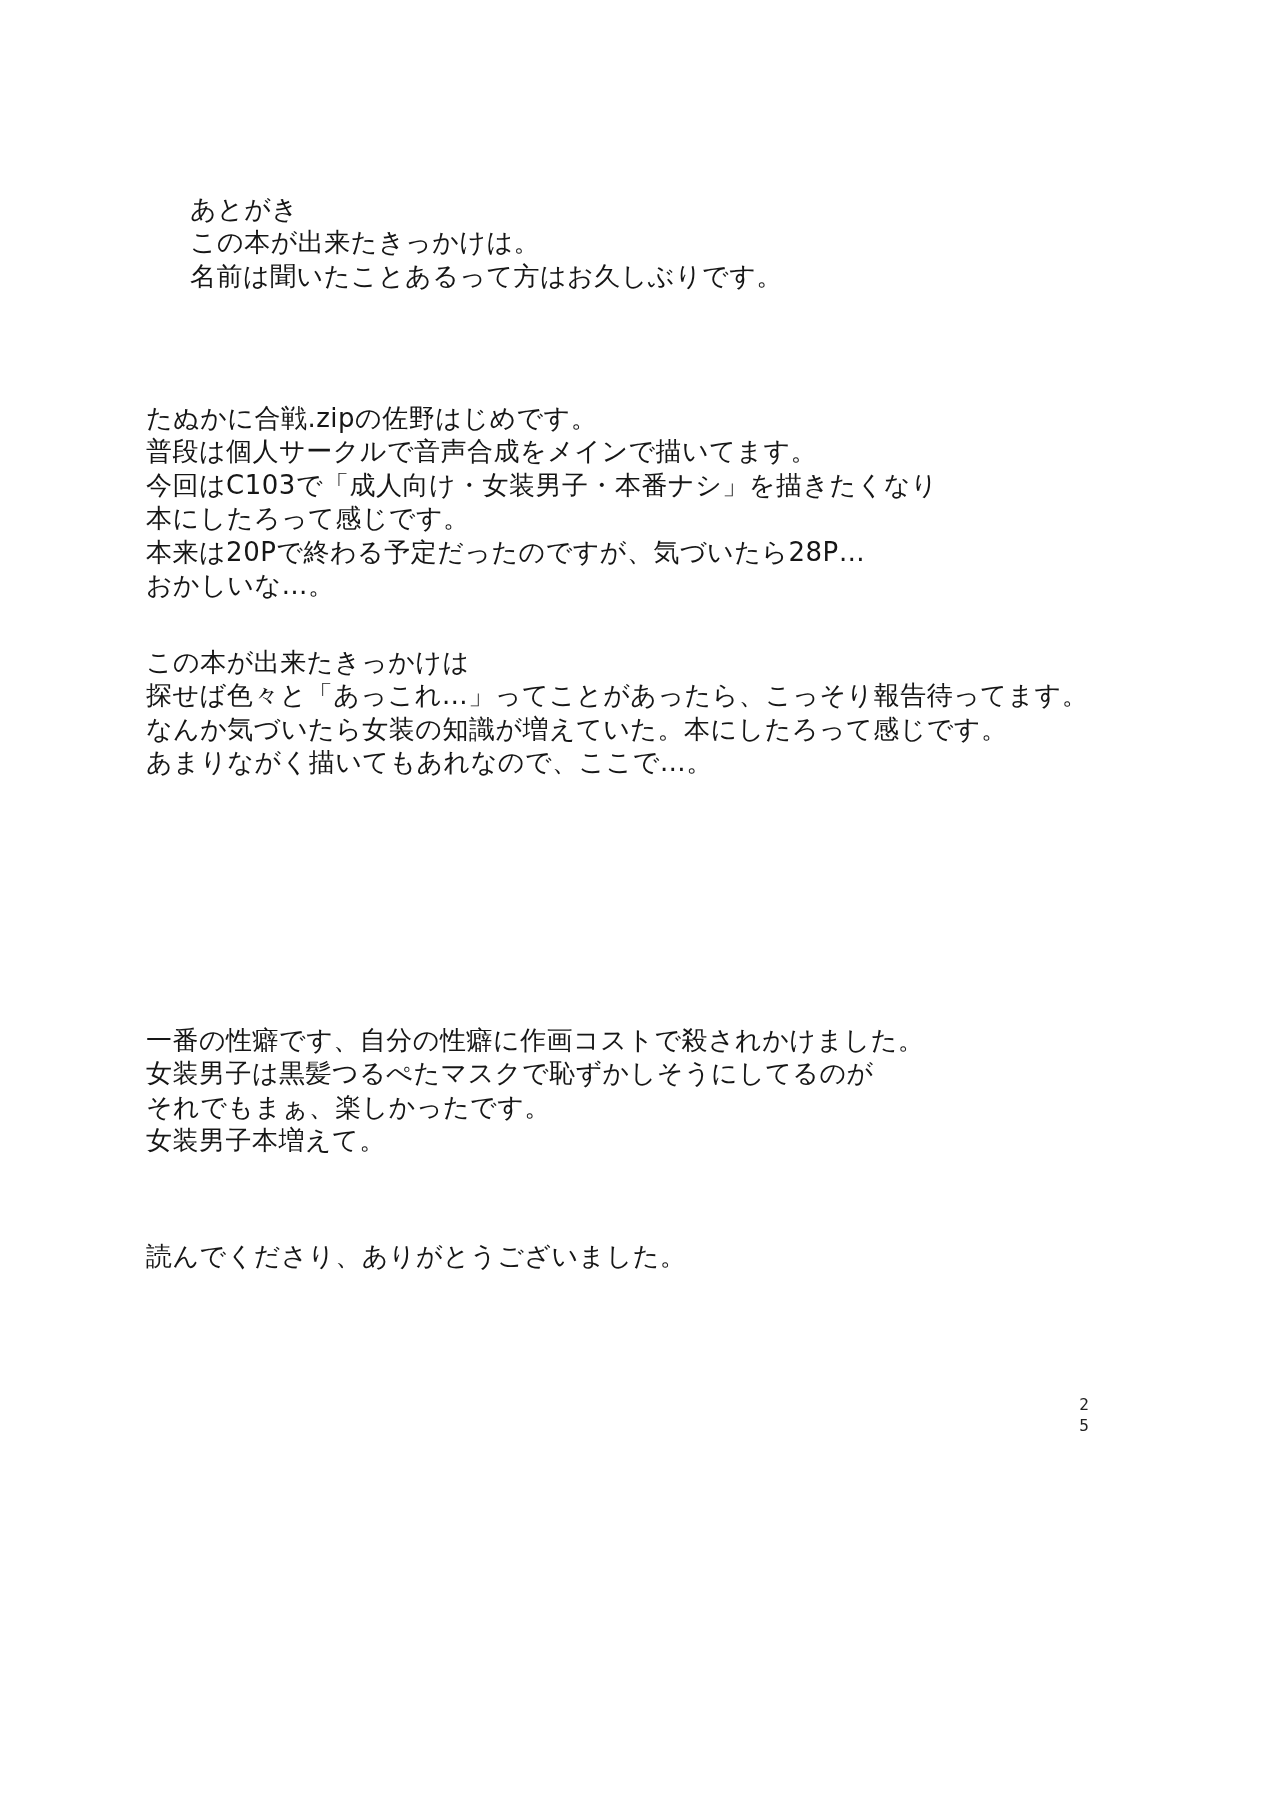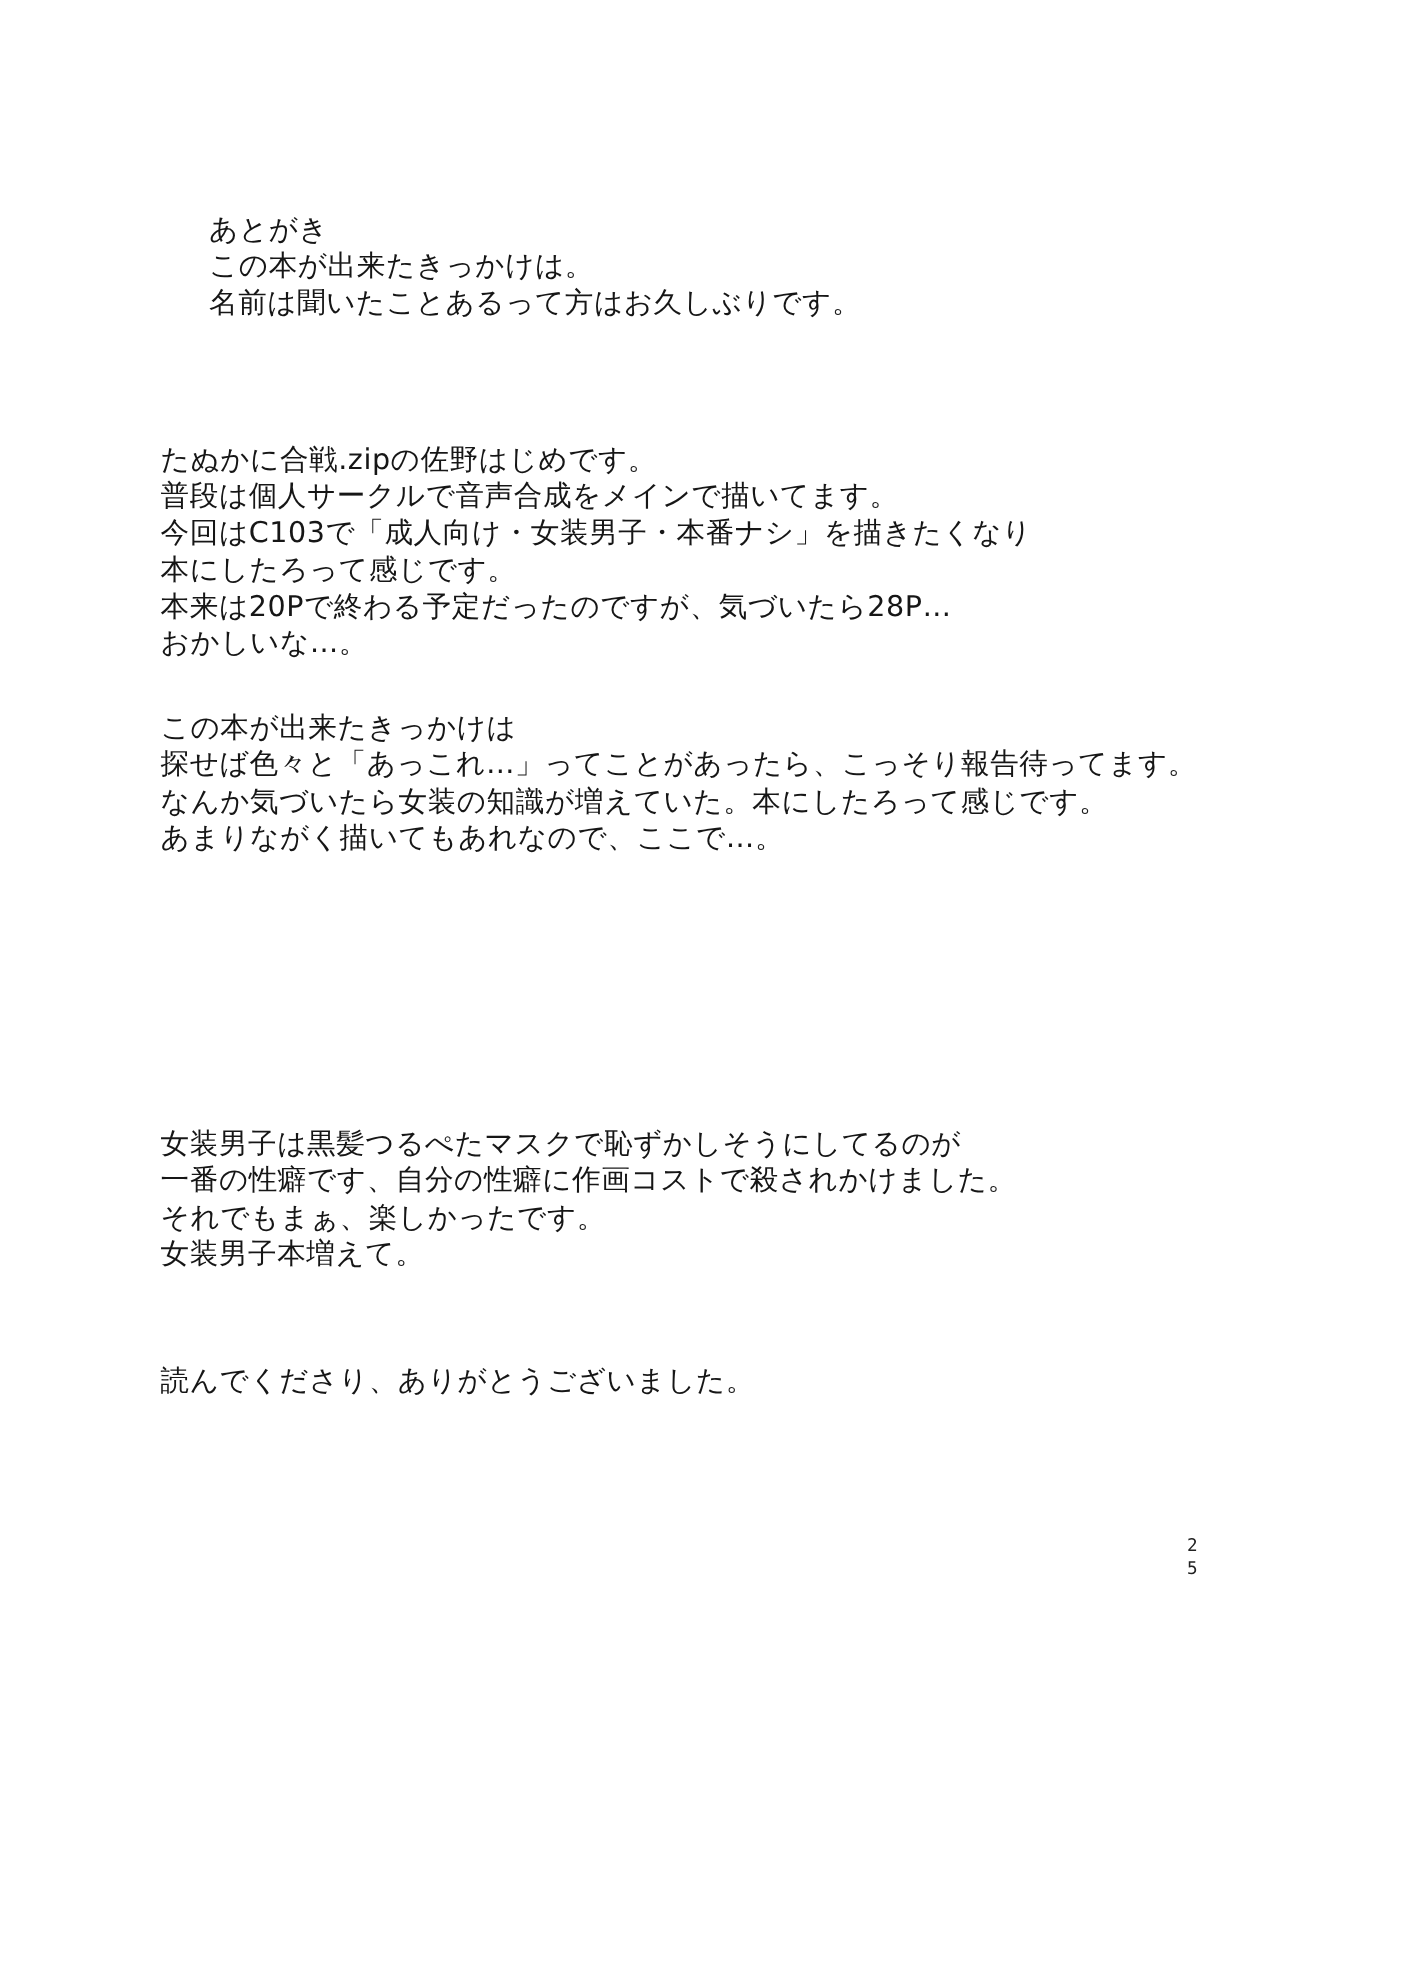--- a/index.html
+++ b/index.html
@@ -69,22 +69,22 @@
   </div>
 
   <div class="para" style="top: 646px;">
     <div class="line">この本が出来たきっかけは</div>
     <div class="line">探せば色々と「あっこれ…」ってことがあったら、こっそり報告待ってます。</div>
     <div class="line">なんか気づいたら女装の知識が増えていた。本にしたろって感じです。</div>
     <div class="line">あまりながく描いてもあれなので、ここで…。</div>
   </div>
 
   <div class="para" style="top: 1024px;">
+    <div class="line">一番の性癖です、自分の性癖に作画コストで殺されかけました。</div>
     <div class="line">女装男子は黒髪つるぺたマスクで恥ずかしそうにしてるのが</div>
-    <div class="line">一番の性癖です、自分の性癖に作画コストで殺されかけました。</div>
     <div class="line">それでもまぁ、楽しかったです。</div>
     <div class="line">女装男子本増えて。</div>
   </div>
 
   <div class="para" style="top: 1240px;">
     <div class="line">読んでくださり、ありがとうございました。</div>
   </div>
 
   <div class="page-number">
     <div class="digit">2</div>

